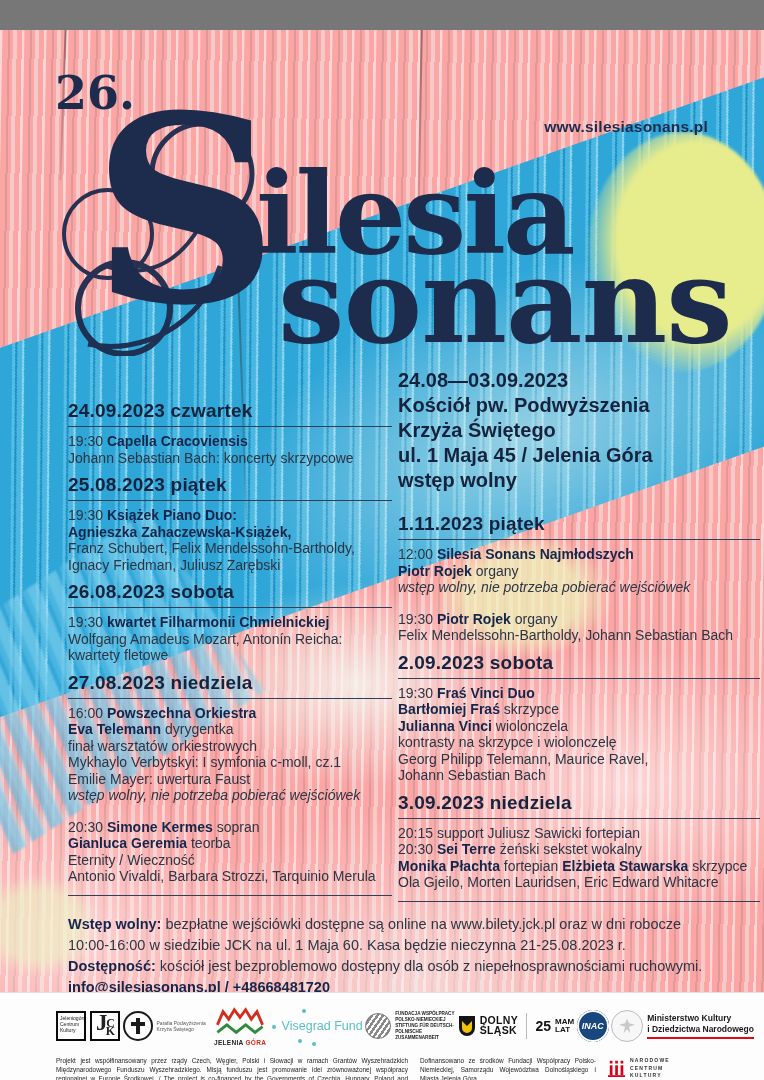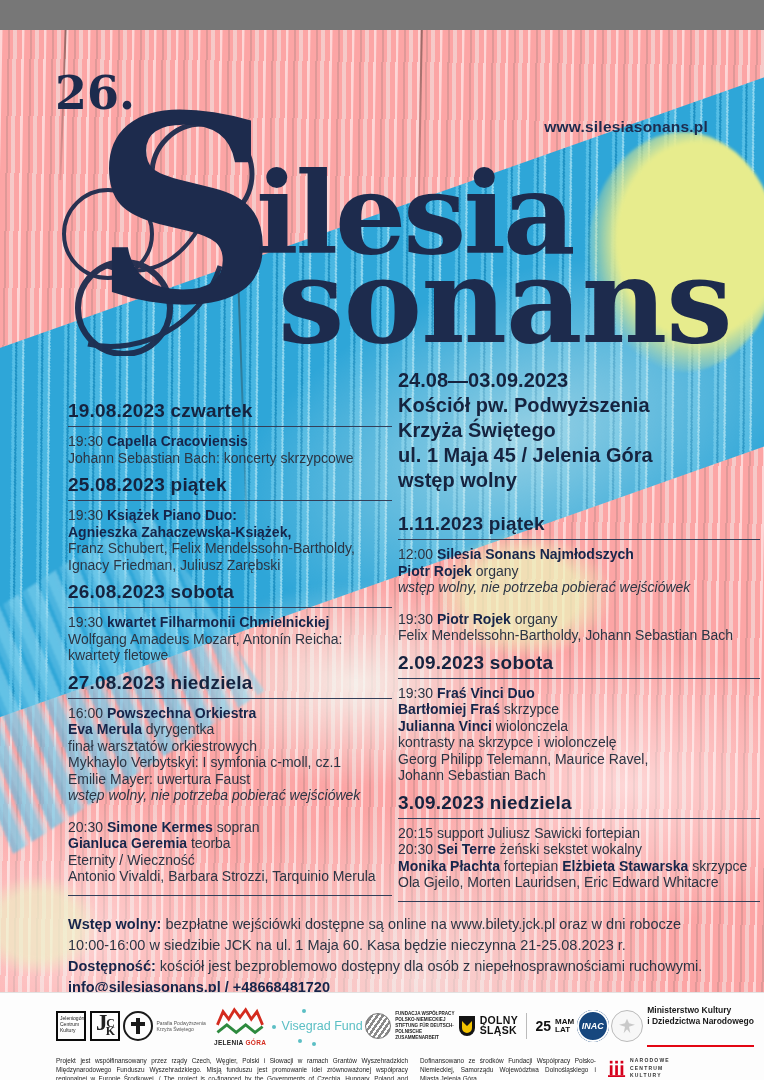--- a/index.html
+++ b/index.html
@@ -91,21 +91,21 @@
   .fw-text{width:60px;font-size:4.6px;font-weight:bold;line-height:1.3;color:#222;text-transform:uppercase;}
   .ds-name{font-size:10.5px;font-weight:800;line-height:.95;letter-spacing:.3px;color:#111;}
   .ds-sep{width:1.5px;height:26px;background:#bbb;margin:0 4px;}
   .ds-25{font-size:14px;font-weight:800;color:#111;}
   .ds-ml{font-size:8px;font-weight:800;line-height:1;color:#111;}
   .inac-disc{width:32px;height:32px;border-radius:50%;background:#17477e;box-shadow:inset 0 0 0 2px #fff,inset 0 0 0 3px #17477e;
     color:#fff;display:flex;align-items:center;justify-content:center;font-size:9px;font-weight:800;font-style:italic;}
   .mk-eagle{width:30px;height:30px;border-radius:50%;border:1px solid #bbb;background:#f7f7f7;
     display:flex;align-items:center;justify-content:center;}
   .mk-text{font-size:8.5px;font-weight:bold;line-height:1.25;color:#1a1a1a;
-    border-bottom:2px solid #e30613;padding-bottom:18px;}
+    border-bottom:2px solid #e30613;padding-bottom:3px;}
   .fine-row{display:grid;grid-template-columns:352px 176px auto;column-gap:12px;padding:7px 0 0 44px;}
   .fine{margin:0;font-size:6.4px;line-height:1.38;color:#222;text-align:justify;
     font-family:"Liberation Sans",sans-serif;}
   .nck-cell{display:flex;flex-direction:column;gap:3px;width:132px;}
   .nck-row{display:flex;align-items:center;gap:4px;}
   .nck-text{font-size:5px;font-weight:bold;letter-spacing:1.2px;line-height:1.5;color:#333;width:50px;}
   .nck-cap{border-top:1px solid #999;padding-top:3px;text-align:left;color:#444;font-size:5.6px;font-weight:bold;}
 </style>
 </head>
 <body>
@@ -133,21 +133,21 @@
       <path d="M38 228 C 92 240, 152 208, 170 150" stroke-width="5"></path>
       <path d="M150 110 C 122 158, 84 160, 56 150" stroke-width="4"></path>
     </g>
   </svg>
   <div class="t t-initial">S</div>
   <div class="t t-rest">ilesia</div>
   <div class="t t-sonans">sonans</div>
 
   <div class="col col-left">
     <div class="section">
-      <h3 class="sec-h">19.08.2023 czwartek</h3>
+      <h3 class="sec-h">24.09.2023 czwartek</h3>
       <div class="event">
         <p class="ln"><span>19:30 </span><strong>Capella Cracoviensis</strong></p>
         <p class="ln"><span>Johann Sebastian Bach: koncerty skrzypcowe</span></p>
       </div>
     </div>
     <div class="section">
       <h3 class="sec-h">25.08.2023 piątek</h3>
       <div class="event">
         <p class="ln"><span>19:30 </span><strong>Książek Piano Duo:</strong></p>
         <p class="ln"><strong>Agnieszka Zahaczewska-Książek,</strong></p>
@@ -160,21 +160,21 @@
       <div class="event">
         <p class="ln"><span>19:30 </span><strong>kwartet Filharmonii Chmielnickiej</strong></p>
         <p class="ln"><span>Wolfgang Amadeus Mozart, Antonín Reicha:</span></p>
         <p class="ln"><span>kwartety fletowe</span></p>
       </div>
     </div>
     <div class="section">
       <h3 class="sec-h">27.08.2023 niedziela</h3>
       <div class="event">
         <p class="ln"><span>16:00 </span><strong>Powszechna Orkiestra</strong></p>
-        <p class="ln"><strong>Eva Merula</strong><span> dyrygentka</span></p>
+        <p class="ln"><strong>Eva Telemann</strong><span> dyrygentka</span></p>
         <p class="ln"><span>finał warsztatów orkiestrowych</span></p>
         <p class="ln"><span>Mykhaylo Verbytskyi: I symfonia c-moll, cz.1</span></p>
         <p class="ln"><span>Emilie Mayer: uwertura Faust</span></p>
         <p class="ln it"><span>wstęp wolny, nie potrzeba pobierać wejściówek</span></p>
       </div>
       <div class="event">
         <p class="ln"><span>20:30 </span><strong>Simone Kermes</strong><span> sopran</span></p>
         <p class="ln"><strong>Gianluca Geremia</strong><span> teorba</span></p>
         <p class="ln"><span>Eternity / Wieczność</span></p>
         <p class="ln"><span>Antonio Vivaldi, Barbara Strozzi, Tarquinio Merula</span></p>

